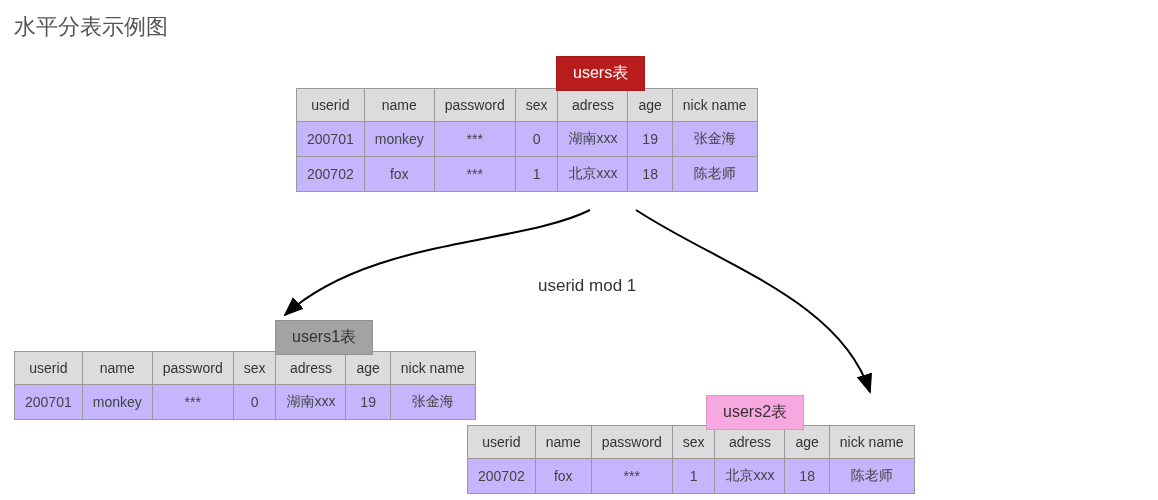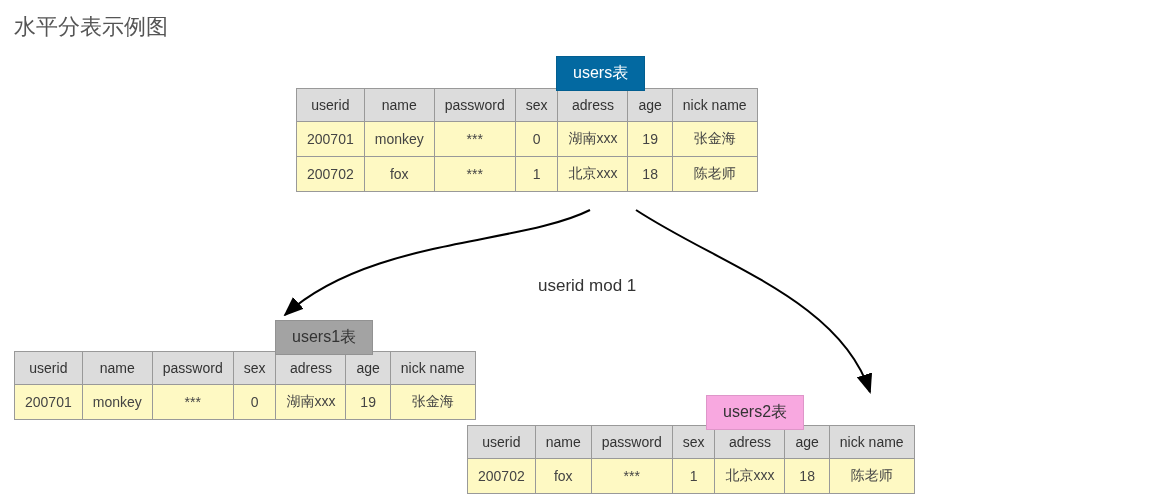--- a/index.html
+++ b/index.html
@@ -16,21 +16,21 @@
   .title {
     position: absolute;
     top: 12px;
     left: 14px;
     font-size: 22px;
     color: #555;
   }
   .dbtable {
     position: absolute;
     border-collapse: collapse;
-    background: #fef9c3;
+    background: #c4b5fd;
   }
   .dbtable th, .dbtable td {
     border: 1px solid #999;
     text-align: center;
     font-weight: normal;
     font-size: 14px;
     padding: 8px 10px;
     white-space: nowrap;
   }
   .dbtable th {
@@ -38,21 +38,21 @@
     color: #333;
   }
   .tag {
     position: absolute;
     padding: 6px 16px;
     font-size: 16px;
     color: #333;
     border: 1px solid rgba(0,0,0,0.1);
     z-index: 5;
   }
-  .tag-users { background: #0369a1; color: #fff; }
+  .tag-users { background: #b91c1c; color: #fff; }
   .tag-users1 { background: #a3a3a3; }
   .tag-users2 { background: #f8a8e0; }
   .annotation {
     position: absolute;
     font-size: 17px;
     color: #333;
   }
   svg.arrows {
     position: absolute;
     top: 0; left: 0;

